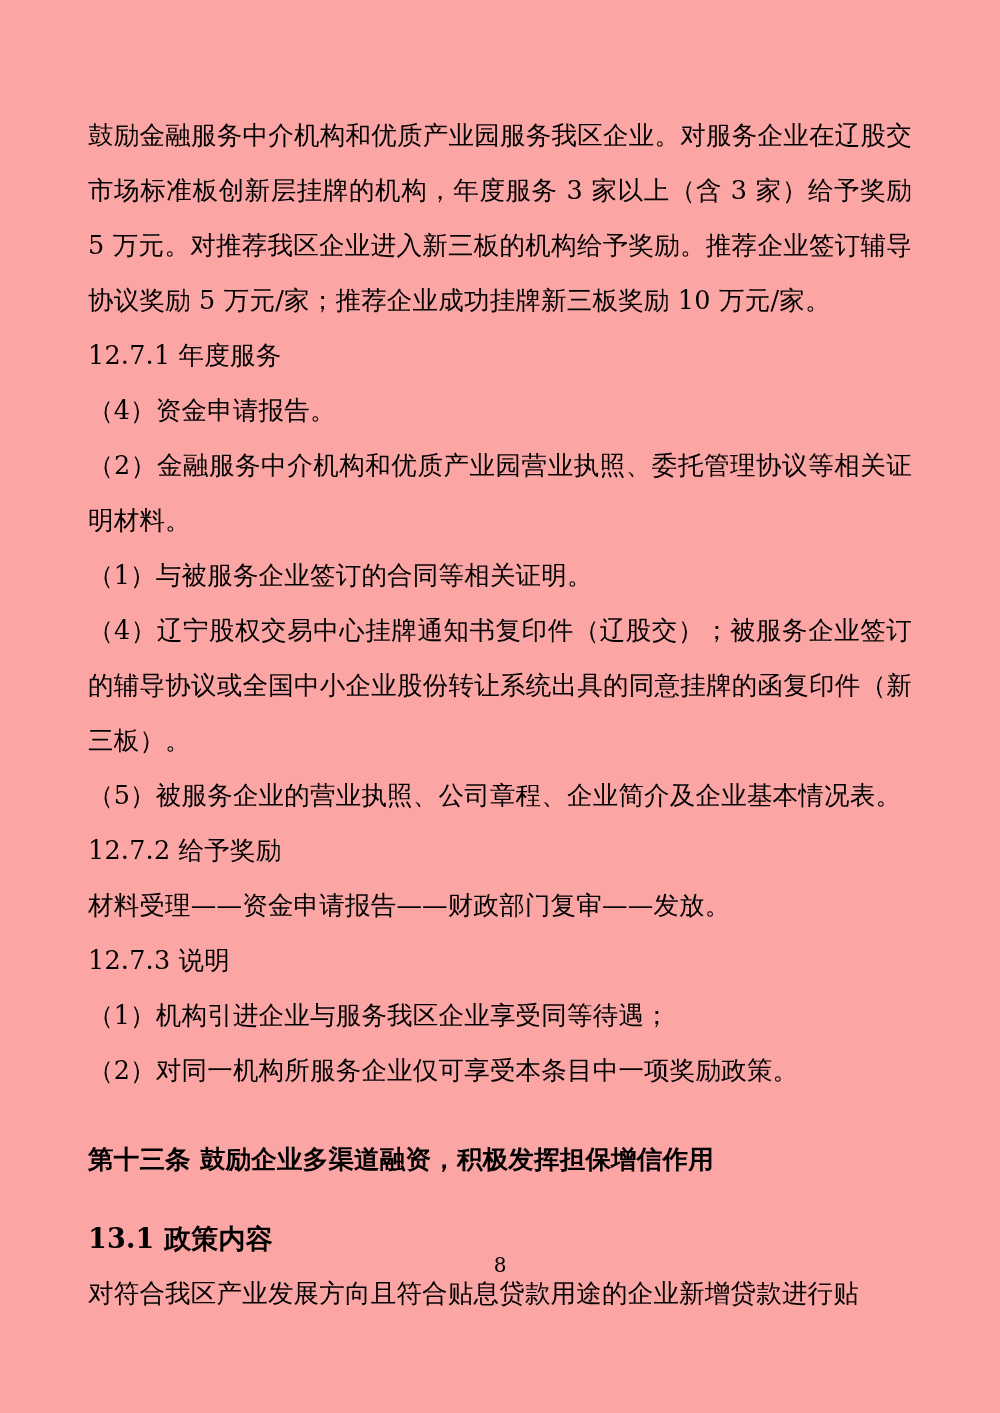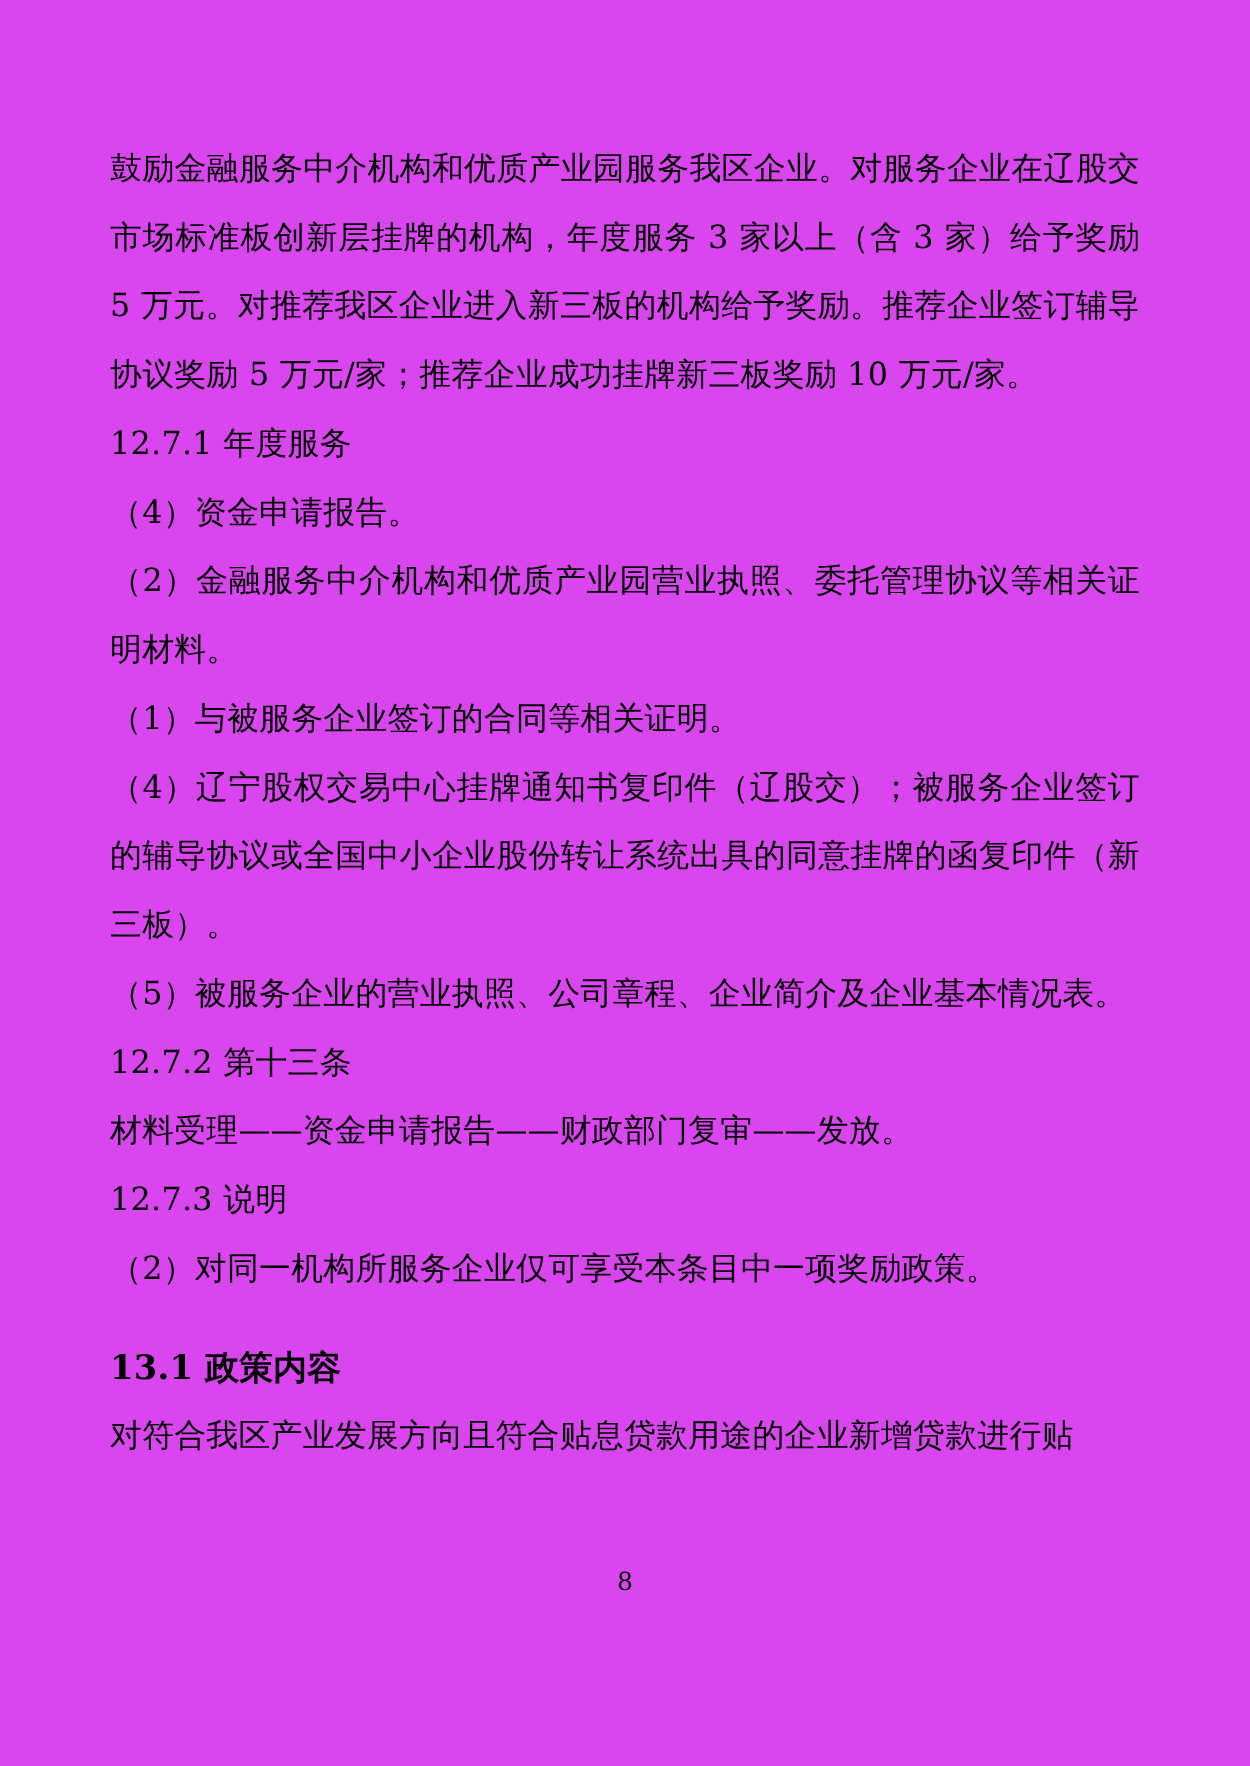--- a/index.html
+++ b/index.html
@@ -13,21 +13,21 @@
     position: relative;
     font-family: "DejaVu Serif", "Liberation Serif", serif;
     color: #000000;
     overflow: hidden;
   }
   .page {
     position: absolute;
     left: 0; top: 0;
     width: 1000px;
     height: 1413px;
-    background: #d946ef;
+    background: #fca5a5;
   }
   .content {
     position: absolute;
     left: 88px;
     top: 108px;
     width: 824px;
   }
   p {
     margin: 0;
     font-size: 25.5px;
@@ -74,29 +74,31 @@
     <p class="body-para">（4）资金申请报告。</p>
 
     <p class="body-para">（2）金融服务中介机构和优质产业园营业执照、委托管理协议等相关证明材料。</p>
 
     <p class="body-para">（1）与被服务企业签订的合同等相关证明。</p>
 
     <p class="body-para">（4）辽宁股权交易中心挂牌通知书复印件（辽股交）；被服务企业签订的辅导协议或全国中小企业股份转让系统出具的同意挂牌的函复印件（新三板）。</p>
 
     <p class="body-para">（5）被服务企业的营业执照、公司章程、企业简介及企业基本情况表。</p>
 
-    <p class="body-para">12.7.2 第十三条</p>
+    <p class="body-para">12.7.2 给予奖励</p>
 
     <p class="body-para">材料受理——资金申请报告——财政部门复审——发放。</p>
 
     <p class="body-para">12.7.3 说明</p>
 
+    <p class="body-para">（1）机构引进企业与服务我区企业享受同等待遇；</p>
 
     <p class="body-para">（2）对同一机构所服务企业仅可享受本条目中一项奖励政策。</p>
 
+    <p class="section-title">第十三条 鼓励企业多渠道融资，积极发挥担保增信作用</p>
 
     <p class="sub-title">13.1 政策内容</p>
 
     <p class="body-para">对符合我区产业发展方向且符合贴息贷款用途的企业新增贷款进行贴</p>
 
   </div>
 
   <div class="page-number">8</div>
 </div>
 

